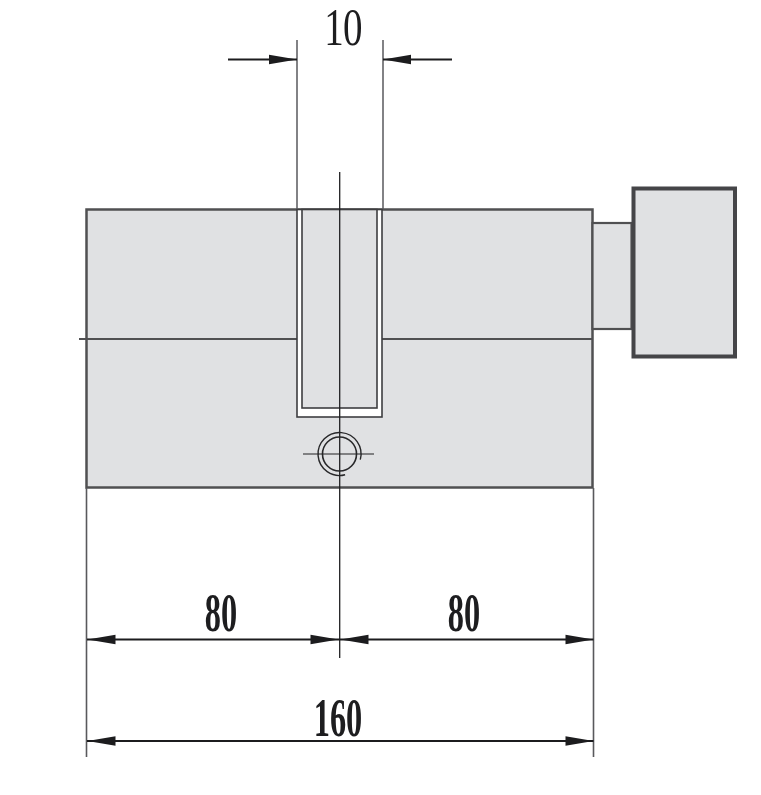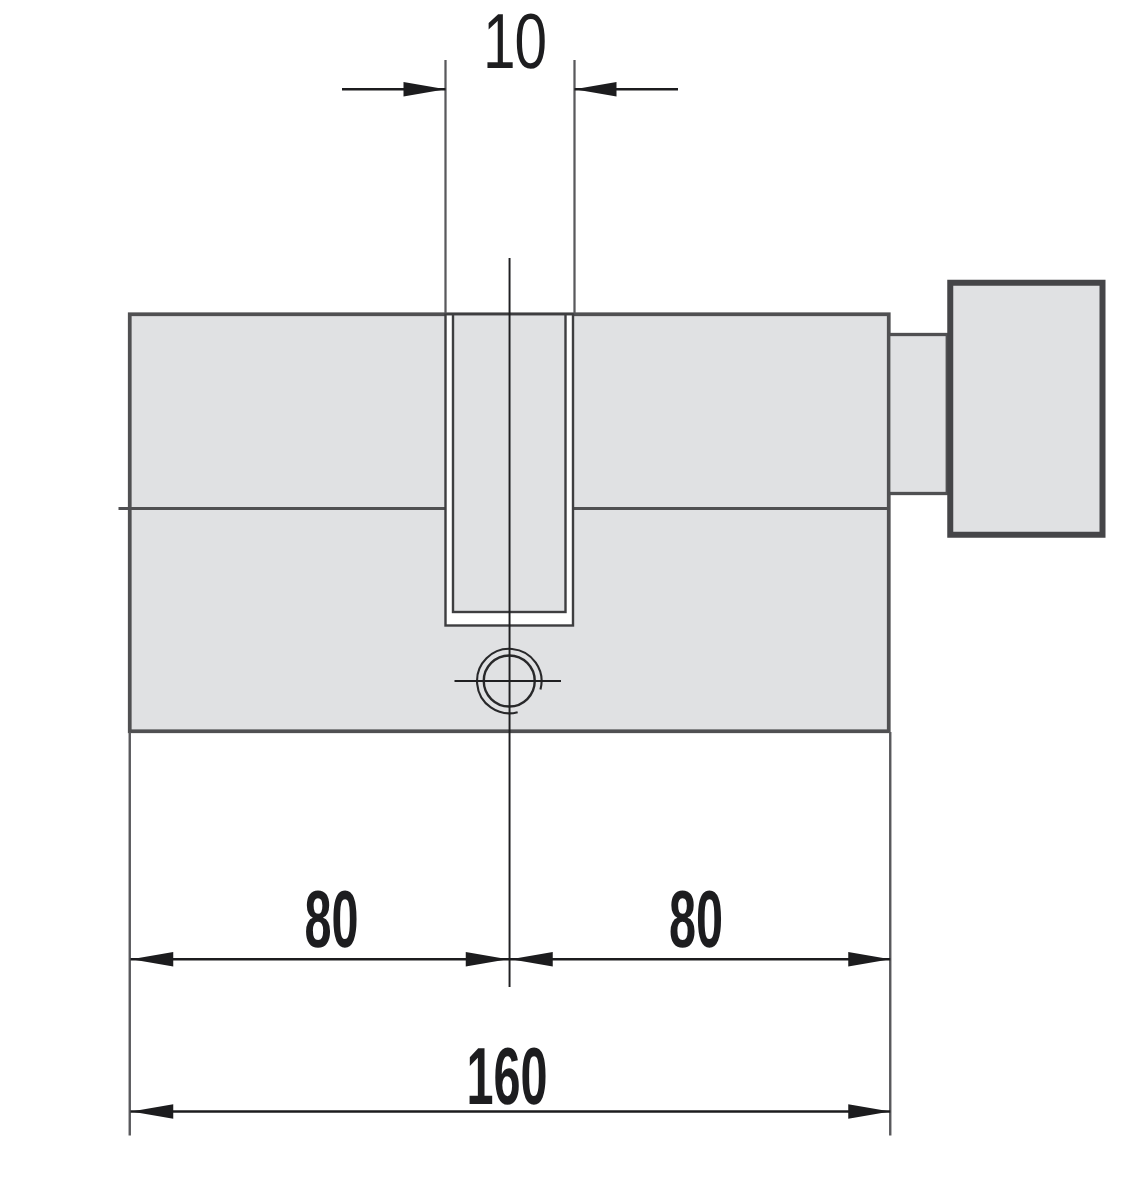--- a/index.html
+++ b/index.html
@@ -1,21 +1,21 @@
 <!DOCTYPE html>
 <html><head>
 <meta charset="utf-8">
 <style>
   html,body{margin:0;padding:0;}
   .canvas{
     position:relative;
     width:761px;height:795px;
     background:#ffffff;
     overflow:hidden;
-    font-family:Liberation Sans, sans-serif;
+    font-family:Liberation Serif, serif;
   }
   .drawing-svg{position:absolute;left:0;top:0;}
   .dim-label{
     position:absolute;
     color:#1d1d1f;
     white-space:nowrap;
     line-height:1;
   }
   .dim-label.thin{
     font-size:52px;

